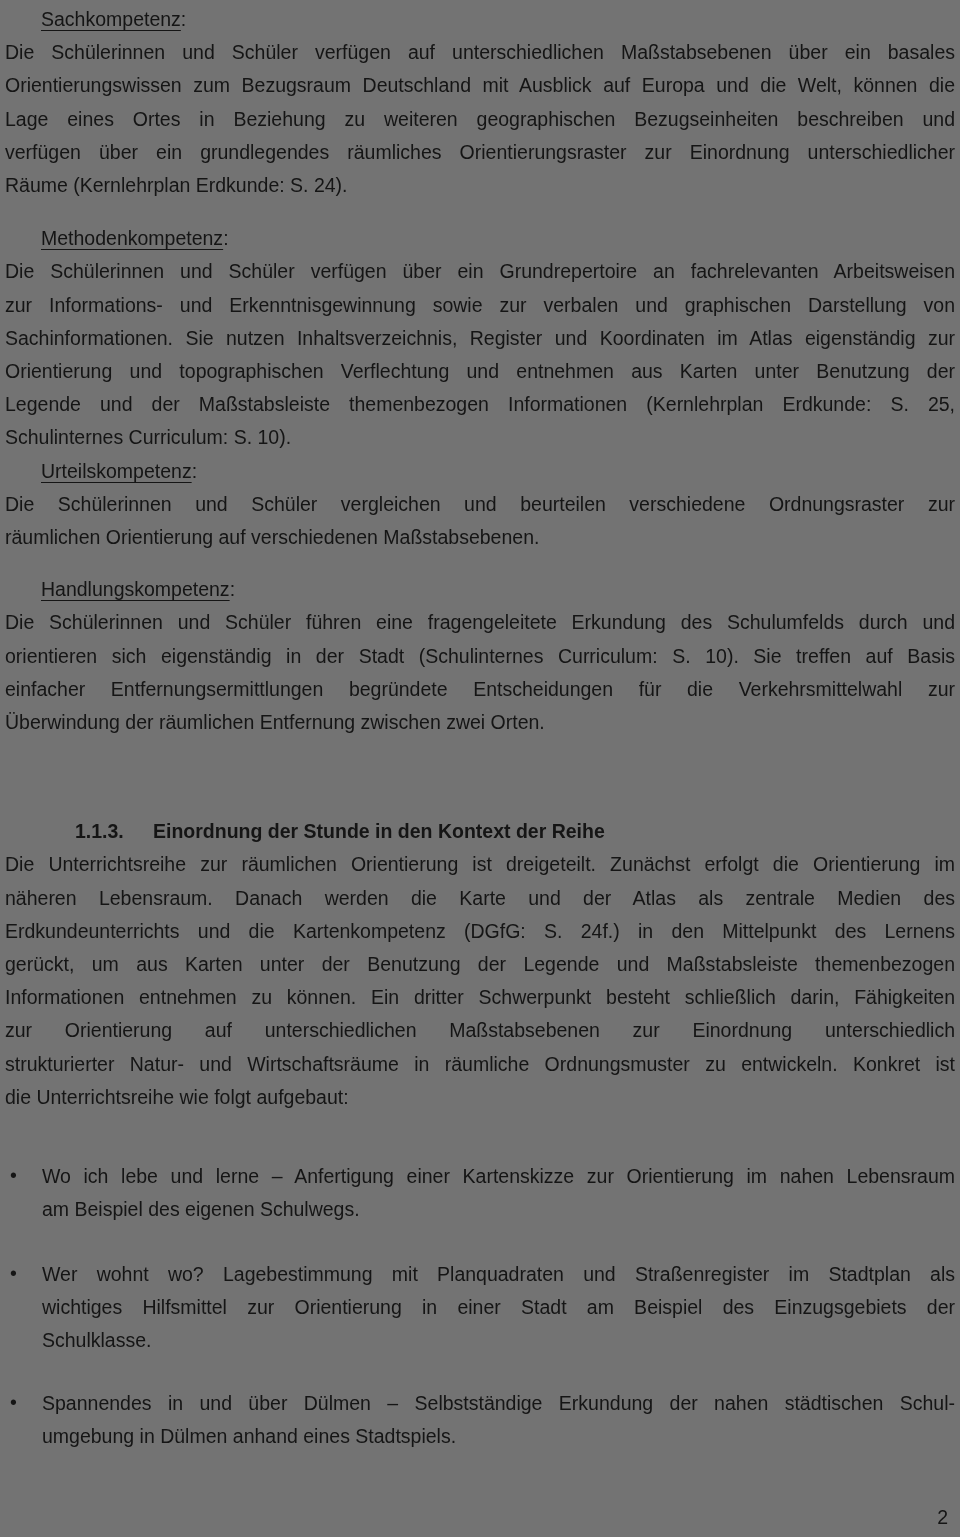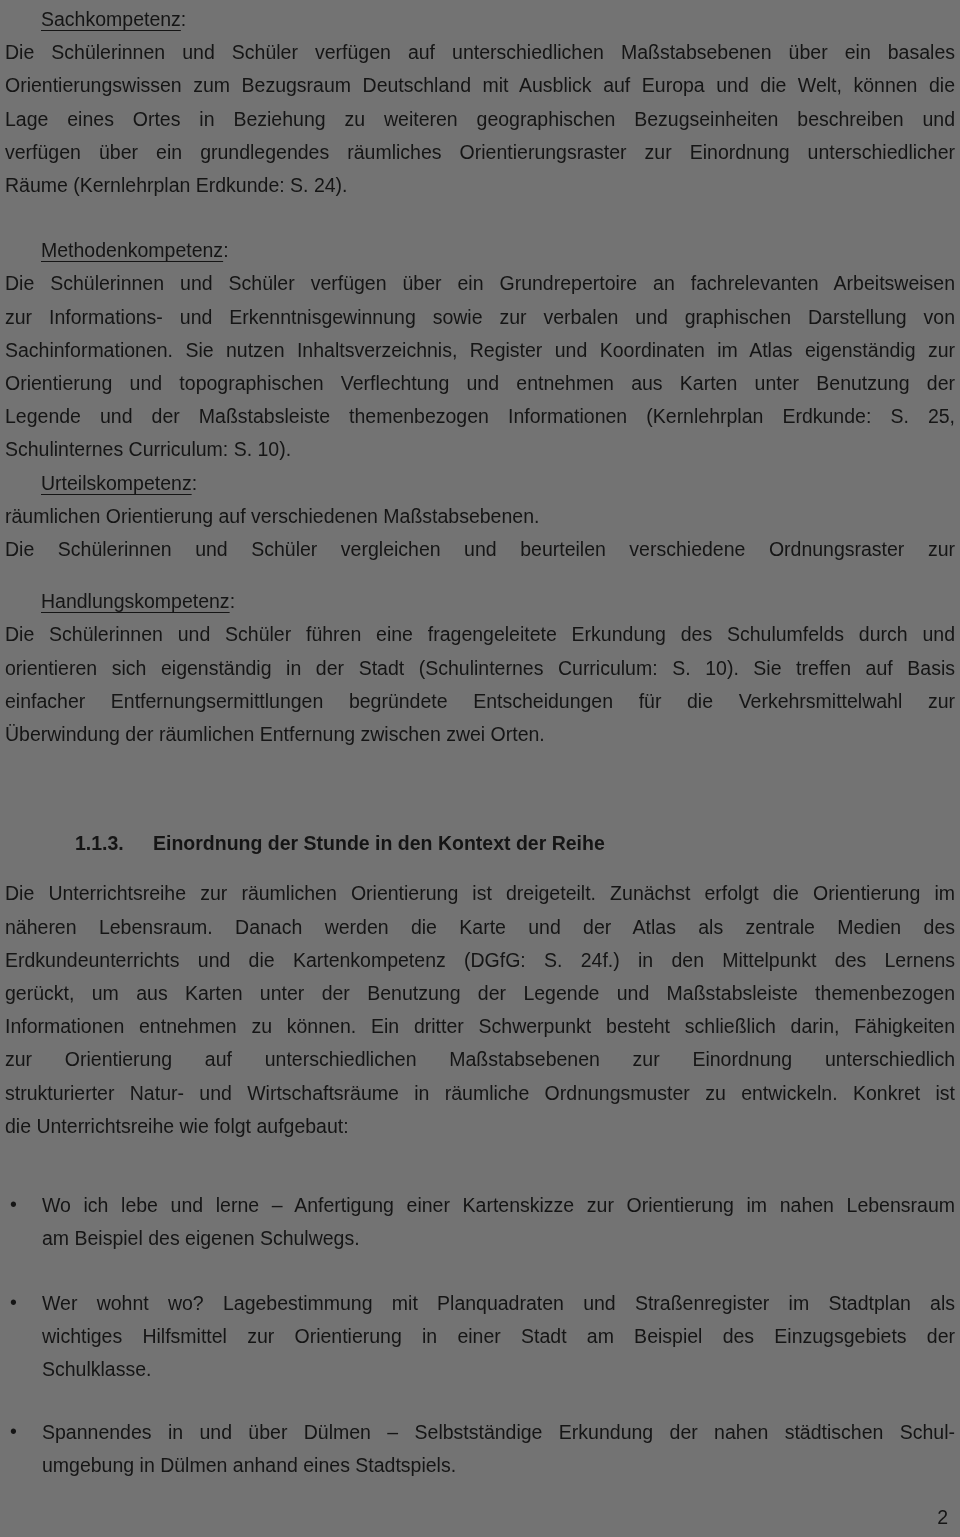--- a/index.html
+++ b/index.html
@@ -14,26 +14,26 @@
     color: #151515;
     font-family: "Liberation Sans", sans-serif;
     font-size: 19.5px;
     line-height: 33.2px;
     -webkit-font-smoothing: antialiased;
   }
   .h { padding-left: 36px; }
   .u { text-decoration: underline; text-underline-offset: 4px; }
   .jline { text-align: justify; text-align-last: justify; }
   .jline.last { text-align-last: left; }
-  .sec2 { margin-top: 32px; }
+  .sec2 { margin-top: 20px; }
   .sec3 { }
   .sec4 { margin-top: 19px; }
   .numheading { margin-top: 76px; padding-left: 70px; font-weight: bold; }
   .numheading .num { display: inline-block; width: 78px; }
-  .intro { margin-top: 17px; }
+  .intro { }
   .bullet { position: relative; padding-left: 37px; }
   .bullet .marker { position: absolute; left: 5px; top: -1px; }
   .b1 { margin-top: 46px; }
   .b2 { margin-top: 31px; }
   .b3 { margin-top: 30px; }
   .pagenum { position: absolute; right: 12px; bottom: 3px; }
 </style>
 </head>
 <body>
 
@@ -58,22 +58,22 @@
         <div class="jline">Sachinformationen. Sie nutzen Inhaltsverzeichnis, Register und Koordinaten im Atlas eigenständig zur</div>
         <div class="jline">Orientierung und topographischen Verflechtung und entnehmen aus Karten unter Benutzung der</div>
         <div class="jline">Legende und der Maßstabsleiste themenbezogen Informationen (Kernlehrplan Erdkunde: S. 25,</div>
         <div class="jline last">Schulinternes Curriculum: S. 10).</div>
       </div>
   </section>
 
   <section class="sec3">
     <div class="h"><span class="u">Urteilskompetenz</span><span>:</span></div>
     <div class="para">
+        <div class="jline">Die Schülerinnen und Schüler vergleichen und beurteilen verschiedene Ordnungsraster zur</div>
         <div class="jline last">räumlichen Orientierung auf verschiedenen Maßstabsebenen.</div>
-        <div class="jline">Die Schülerinnen und Schüler vergleichen und beurteilen verschiedene Ordnungsraster zur</div>
       </div>
   </section>
 
   <section class="sec4">
     <div class="h"><span class="u">Handlungskompetenz</span><span>:</span></div>
     <div class="para">
         <div class="jline">Die Schülerinnen und Schüler führen eine fragengeleitete Erkundung des Schulumfelds durch und</div>
         <div class="jline">orientieren sich eigenständig in der Stadt (Schulinternes Curriculum: S. 10). Sie treffen auf Basis</div>
         <div class="jline">einfacher Entfernungsermittlungen begründete Entscheidungen für die Verkehrsmittelwahl zur</div>
         <div class="jline last">Überwindung der räumlichen Entfernung zwischen zwei Orten.</div>

